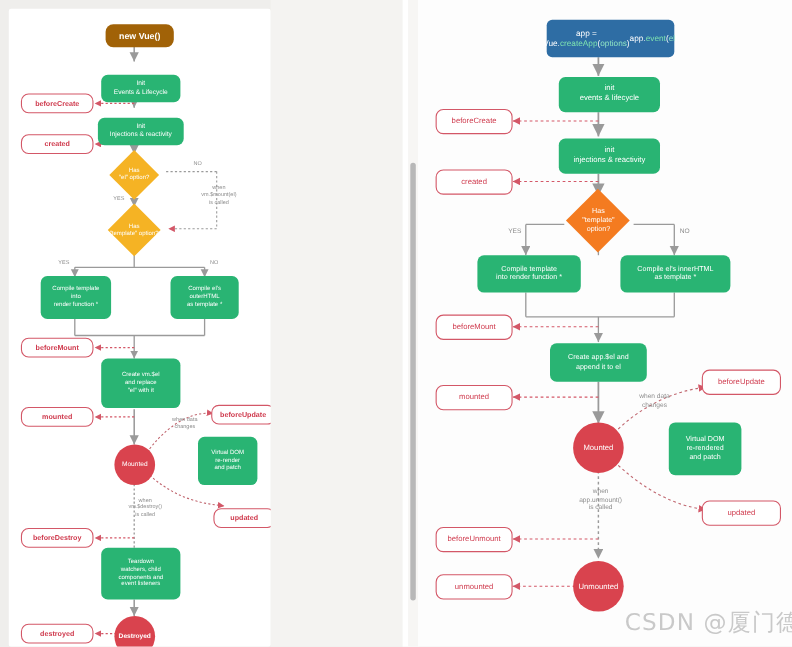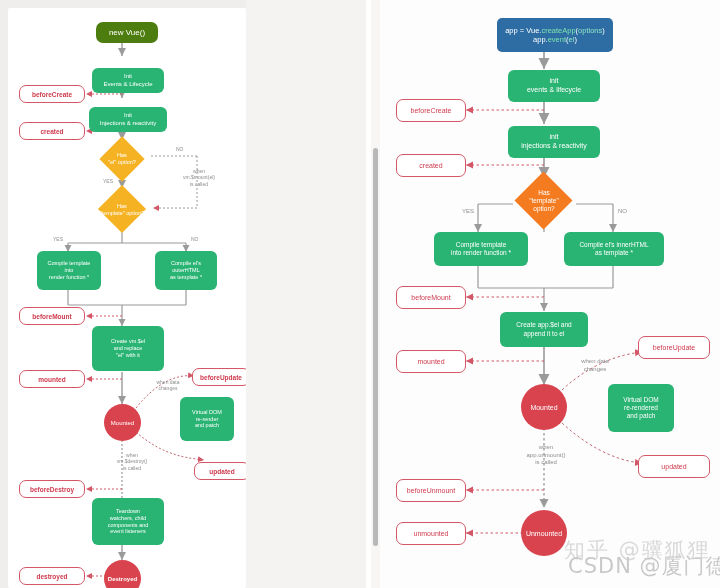--- a/index.html
+++ b/index.html
@@ -12,21 +12,21 @@
   #left-panel{left:8px;width:238px;top:8px;bottom:0;border-radius:2px;}
   #right-panel{left:380px;right:0;top:0;bottom:0;background:#fdfdfd;}
   .gutter{position:absolute;top:0;bottom:0;left:246px;width:134px;background:#f4f3f1;}
   .gutter-white{position:absolute;top:0;bottom:0;left:366px;width:14px;background:#ffffff;}
   .scrollbar-track{position:absolute;left:371px;top:0;bottom:0;width:10px;background:#f7f6f4;}
   .scrollbar-thumb{position:absolute;left:373px;top:148px;width:5px;height:398px;background:#b8b8b8;border-radius:3px;}
 
   .node{position:absolute;box-sizing:border-box;display:flex;align-items:center;
         justify-content:center;text-align:center;color:#fff;line-height:1.25;}
   .green{background:#29b473;border-radius:6px;}
-  .navy{background:#4d7c0f;border-radius:7px;font-weight:normal;}
+  .navy{background:#a16207;border-radius:7px;font-weight:bold;}
   .blue{background:#2e6da4;border-radius:5px;}
   .yellow{background:#f5b324;}
   .orange{background:#f47b20;}
   .diamond-wrap{position:absolute;}
   .diamond{position:absolute;left:0;top:0;width:100%;height:100%;transform:rotate(45deg);}
   .dlabel{position:absolute;left:0;top:0;width:100%;height:100%;display:flex;
           align-items:center;justify-content:center;text-align:center;color:#fff;line-height:1.2;}
   .circle{position:absolute;border-radius:50%;background:#d9434e;display:flex;
           align-items:center;justify-content:center;color:#fff;text-align:center;}
   .hook{position:absolute;box-sizing:border-box;border:1px solid #d35767;border-radius:7px;
@@ -198,21 +198,21 @@
     <line x1="164" y1="165" x2="86" y2="165" stroke="#d35767" stroke-width="1" stroke-dasharray="2.5,2.5" marker-end="url(#rahr)"></line>
     <line x1="164" y1="297" x2="86" y2="297" stroke="#d35767" stroke-width="1" stroke-dasharray="2.5,2.5" marker-end="url(#rahr)"></line>
     <line x1="164" y1="361" x2="86" y2="361" stroke="#d35767" stroke-width="1" stroke-dasharray="2.5,2.5" marker-end="url(#rahr)"></line>
     <line x1="164" y1="490" x2="86" y2="490" stroke="#d35767" stroke-width="1" stroke-dasharray="2.5,2.5" marker-end="url(#rahr)"></line>
     <line x1="143" y1="533" x2="86" y2="533" stroke="#d35767" stroke-width="1" stroke-dasharray="2.5,2.5" marker-end="url(#rahr)"></line>
 
     <path d="M182,390 C212,362 243,354 262,352" fill="none" stroke="#c0666f" stroke-width="1" stroke-dasharray="2.5,2.5" marker-end="url(#rahr)"></path>
     <path d="M182,423 C218,456 248,462 262,463" fill="none" stroke="#c0666f" stroke-width="1" stroke-dasharray="2.5,2.5" marker-end="url(#rahr)"></path>
   </svg>
 
-  <div class="node blue" style="left:117px;top:18px;width:116px;height:34px;flex-direction:column;font-size:7.5px;">
+  <div class="node blue" style="left:117px;top:18px;width:116px;height:34px;flex-direction:row;font-size:7.5px;">
     <div>
       <span>app = Vue.</span><span class="tok-g">createApp</span><span>(</span><span class="tok-o">options</span><span>)</span>
     </div>
     <div>
       <span>app.</span><span class="tok-g">event</span><span>(</span><span class="tok-o">el</span><span>)</span>
     </div>
   </div>
 
   <div class="node green" style="left:128px;top:70px;width:92px;height:32px;font-size:7px;white-space:pre;">init
 events &amp; lifecycle</div>
@@ -254,15 +254,14 @@
   <div class="hook" style="left:16px;top:522px;width:70px;height:23px;font-size:7px;">unmounted</div>
 
   <div class="lbl" style="left:82px;top:208px;font-size:6px;">YES</div>
   <div class="lbl" style="left:238px;top:208px;font-size:6px;">NO</div>
   <div class="lbl" style="left:186px;top:358px;font-size:6px;width:58px;">when data
 changes</div>
   <div class="lbl" style="left:134px;top:444px;font-size:6px;width:64px;">when
 app.unmount()
 is called</div>
 
-  <div class="wm wm1" style="left:184px;top:536px;">知乎 @骥狐狸</div>
   <div class="wm wm2" style="left:188px;top:552px;">CSDN @厦门德仔</div>
 </div>
 
 </body></html>

